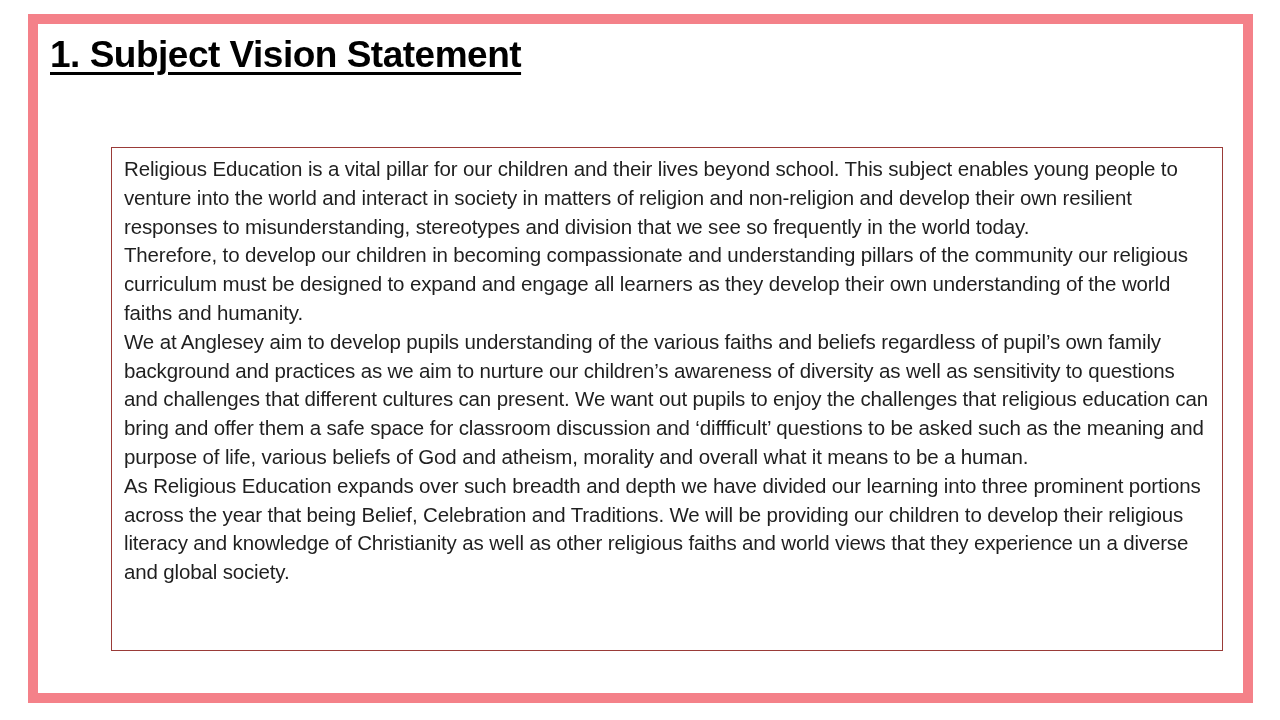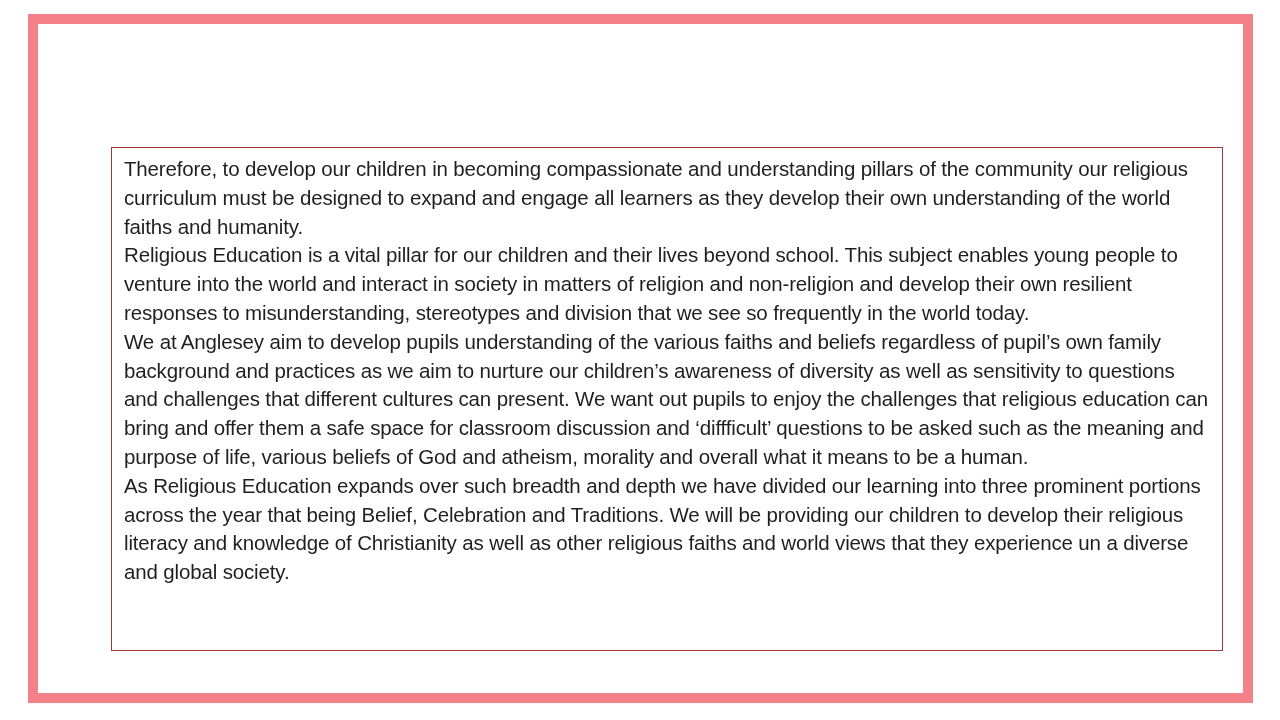--- a/index.html
+++ b/index.html
@@ -52,20 +52,21 @@
     letter-spacing: -0.15px;
   }
   .vision-box p {
     margin: 0;
   }
 </style>
 </head>
 <body>
 
 <div class="slide">
+  <h1 class="slide-title">1. Subject Vision Statement</h1>
 
   <div class="vision-box">
+    <p>Religious Education is a vital pillar for our children and their lives beyond school. This subject enables young people to venture into the world and interact in society in matters of religion and non-religion and develop their own resilient responses to misunderstanding, stereotypes and division that we see so frequently in the world today.</p>
     <p>Therefore, to develop our children in becoming compassionate and understanding pillars of the community our religious curriculum must be designed to expand and engage all learners as they develop their own understanding of the world faiths and humanity.</p>
-    <p>Religious Education is a vital pillar for our children and their lives beyond school. This subject enables young people to venture into the world and interact in society in matters of religion and non-religion and develop their own resilient responses to misunderstanding, stereotypes and division that we see so frequently in the world today.</p>
     <p>We at Anglesey aim to develop pupils understanding of the various faiths and beliefs regardless of pupil’s own family background and practices as we aim to nurture our children’s awareness of diversity as well as sensitivity to questions and challenges that different cultures can present. We want out pupils to enjoy the challenges that religious education can bring and offer them a safe space for classroom discussion and ‘diffficult’ questions to be asked such as the meaning and purpose of life, various beliefs of God and atheism, morality and overall what it means to be a human.</p>
     <p>As Religious Education expands over such breadth and depth we have divided our learning into three prominent portions across the year that being Belief, Celebration and Traditions. We will be providing our children to develop their religious literacy and knowledge of Christianity as well as other religious faiths and world views that they experience un a diverse and global society.</p>
   </div>
 </div>
 
 </body></html>

